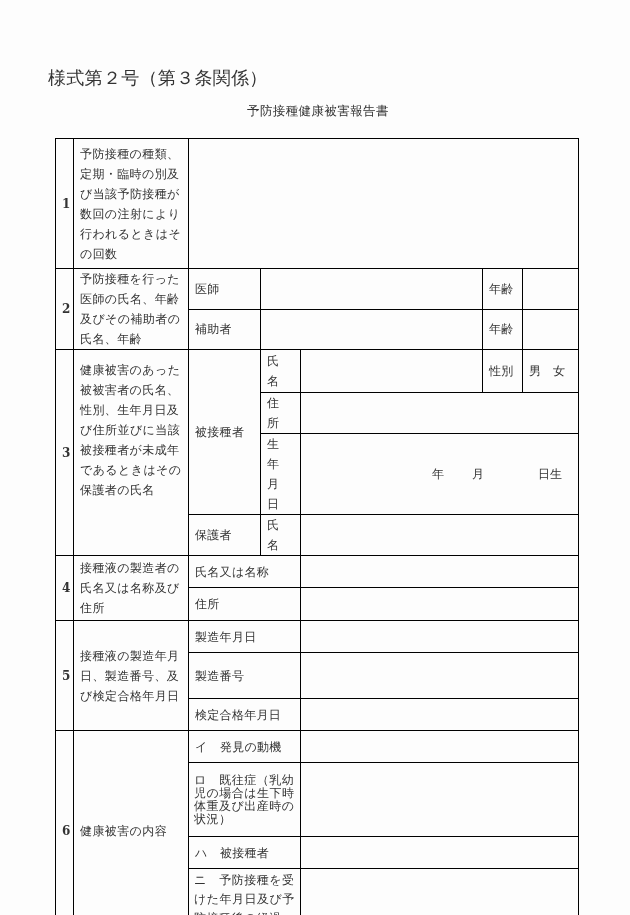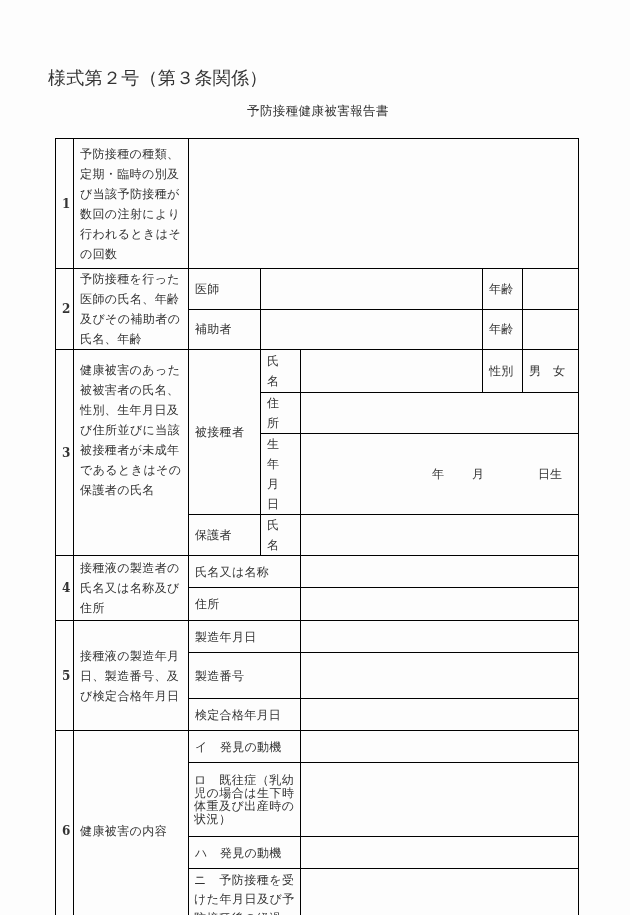--- a/index.html
+++ b/index.html
@@ -116,21 +116,21 @@
     <td class="num" rowspan="4">6</td>
     <td class="desc" rowspan="4">健康被害の内容</td>
     <td class="lbl" colspan="2">イ　発見の動機</td>
     <td colspan="3"></td>
   </tr>
   <tr style="height:74px">
     <td class="lbl" colspan="2" style="padding:2px 5px;line-height:13px;letter-spacing:0.5px">ロ　既往症（乳幼児の場合は生下時体重及び出産時の状況）</td>
     <td colspan="3"></td>
   </tr>
   <tr style="height:32px">
-    <td class="lbl" colspan="2">ハ　発見の動機</td>
+    <td class="lbl" colspan="2">ハ　被接種者</td>
     <td colspan="3"></td>
   </tr>
   <tr style="height:55px">
     <td class="lbl" colspan="2" style="padding:2px 5px;line-height:19px;letter-spacing:0.5px">ニ　予防接種を受けた年月日及び予防接種後の経過</td>
     <td colspan="3"></td>
   </tr>
 </tbody>
   </table>
 
 </body></html>

